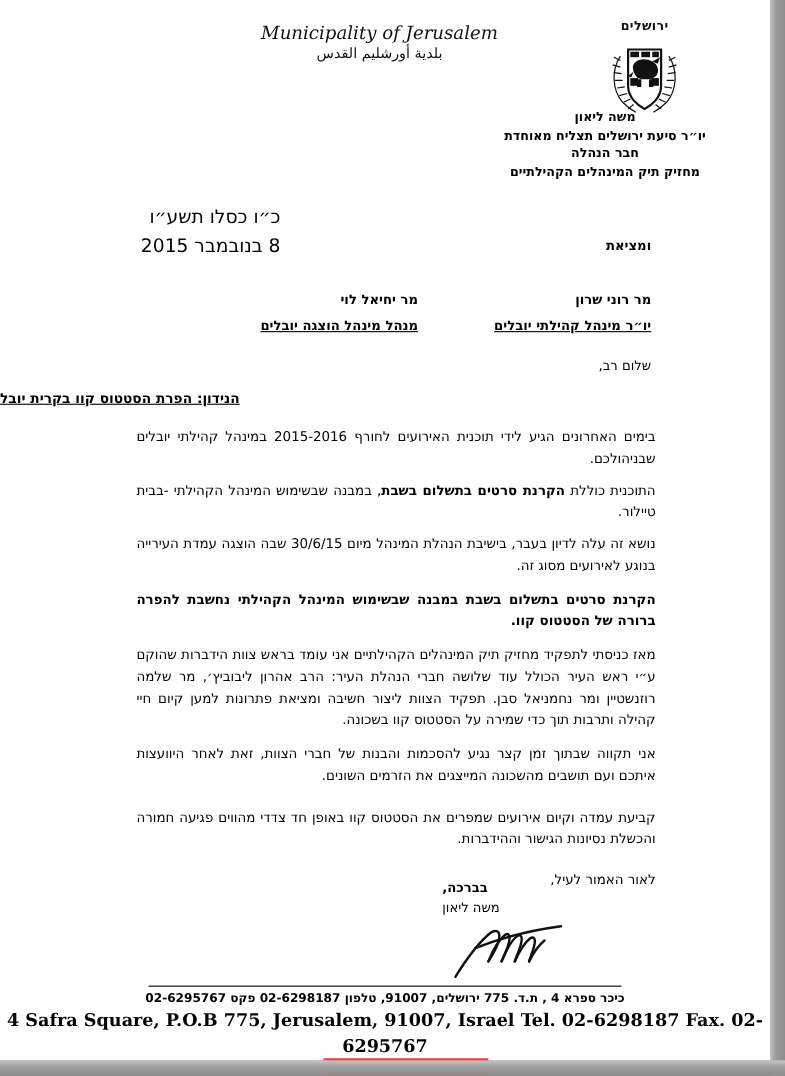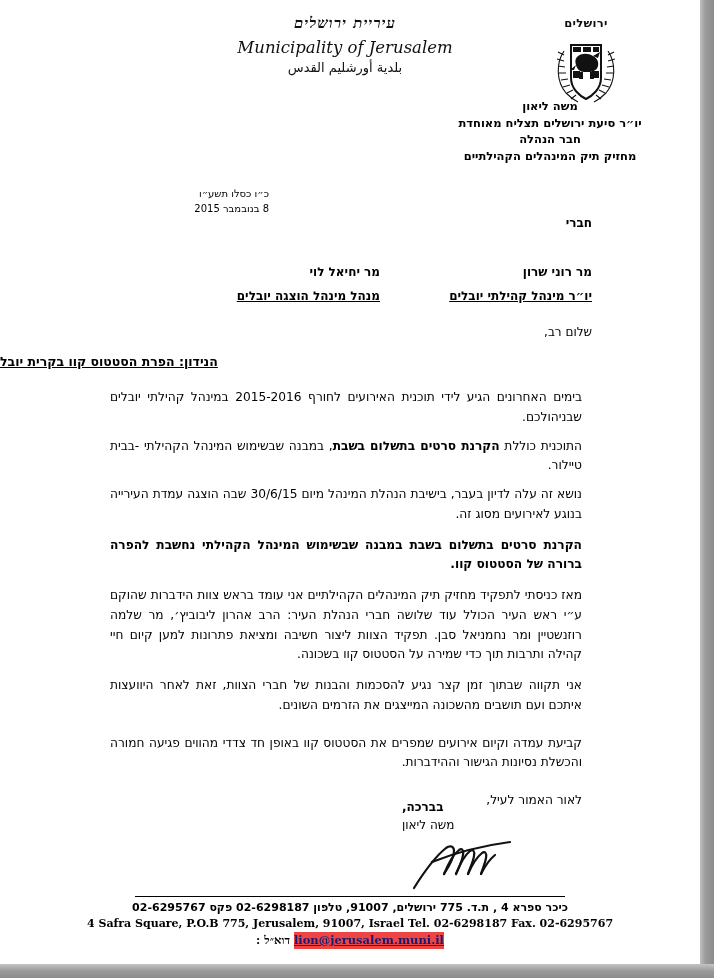--- a/index.html
+++ b/index.html
@@ -105,24 +105,24 @@
     text-align: center;
     font-size: 11.5px;
     font-weight: bold;
     line-height: 1.45;
     color: #000;
   }
 
   
   .date-block {
     position: absolute;
-    right: 431px;
+    right: 445px;
     top: 186px;
     text-align: right;
-    font-size: 10px;
+    font-size: 17px;
     line-height: 1.5;
     color: #000;
   }
   .date-block .greg { direction: rtl; }
 
   
   .to-label {
     position: absolute;
     right: 108px;
     top: 216px;
@@ -164,21 +164,21 @@
   }
   .subject span {
     text-decoration: underline;
     padding-bottom: 1px;
   }
 
   
   .body {
     position: absolute;
     top: 388px;
-    right: 118px;
+    right: 104px;
     width: 472px;
     font-size: 12.2px;
     line-height: 1.62;
     color: #000;
     text-align: justify;
     direction: rtl;
   }
   .body p {
     margin: 0 0 11px 0;
   }
@@ -214,21 +214,21 @@
     color: #000;
   }
   .footer-he {
     font-size: 11px;
     font-weight: bold;
     direction: rtl;
     line-height: 1.45;
   }
   .footer-en {
     font-family: "DejaVu Serif", "Liberation Serif", serif;
-    font-size: 11px;
+    font-size: 16px;
     font-weight: bold;
     direction: ltr;
     line-height: 1.45;
   }
   .footer-mail {
     font-family: "DejaVu Serif", "Liberation Serif", serif;
     font-size: 11.5px;
     font-weight: bold;
     direction: rtl;
     line-height: 1.5;
@@ -279,39 +279,38 @@
           <path d="M25 26 C29 22 36 22 41 25 C45 27 47 31 46 35 C45 39 41 41 37 41
                    L32 41 C28 41 25 38 24 34 C23 31 23 28 25 26 Z" fill="#111"></path>
           <path d="M41 25 L48 21 L46 27 Z" fill="#111"></path>
           <path d="M24 34 L18 39 L22 39 Z" fill="#111"></path>
           <path d="M28 41 L27 48 L31 48 L31 41 Z M38 41 L38 48 L42 48 L41 41 Z" fill="#111"></path>
         </svg>
       </div>
     </div>
 
     <div class="muni">
-      <div class="muni-he">עיריית ירושלים</div>
       <div class="muni-en">Municipality of Jerusalem</div>
       <div class="muni-ar">بلدية أورشليم القدس</div>
     </div>
 
     <div class="sender">
       <div>משה ליאון</div>
       <div>יו״ר סיעת ירושלים תצליח מאוחדת</div>
       <div>חבר הנהלה</div>
       <div>מחזיק תיק המינהלים הקהילתיים</div>
     </div>
   </div>
 
   <div class="date-block">
     <div>כ״ו כסלו תשע״ו</div>
     <div class="greg">8 בנובמבר 2015</div>
   </div>
 
-  <div class="to-label">חברי</div>
+  <div class="to-label">ומציאת</div>
 
   <div class="addr-col primary">
     <span class="addr-name">מר רוני שרון</span>
     <span class="addr-role">יו״ר מינהל קהילתי יובלים</span>
   </div>
 
   <div class="addr-col secondary">
     <span class="addr-name">מר יחיאל לוי</span>
     <span class="addr-role">מנהל מינהל הוצגה יובלים</span>
   </div>

